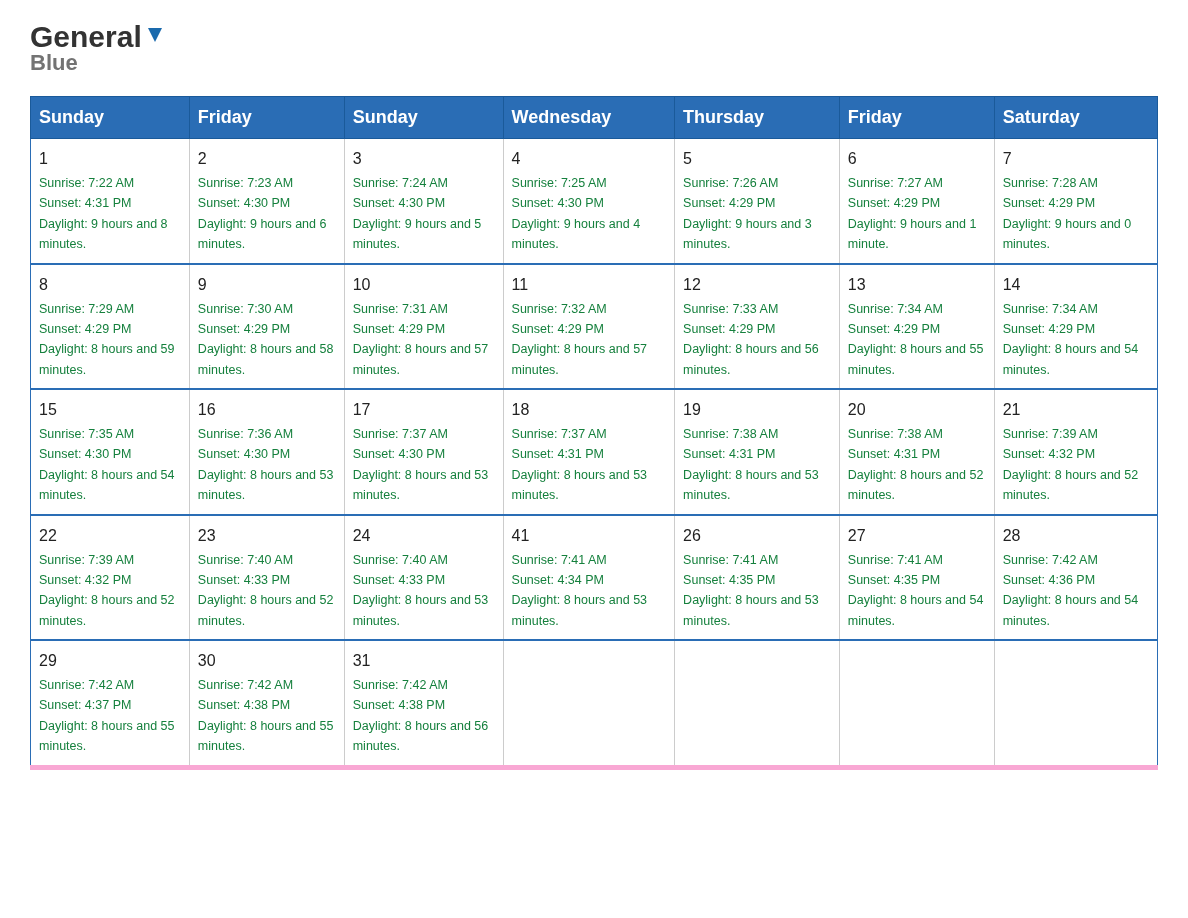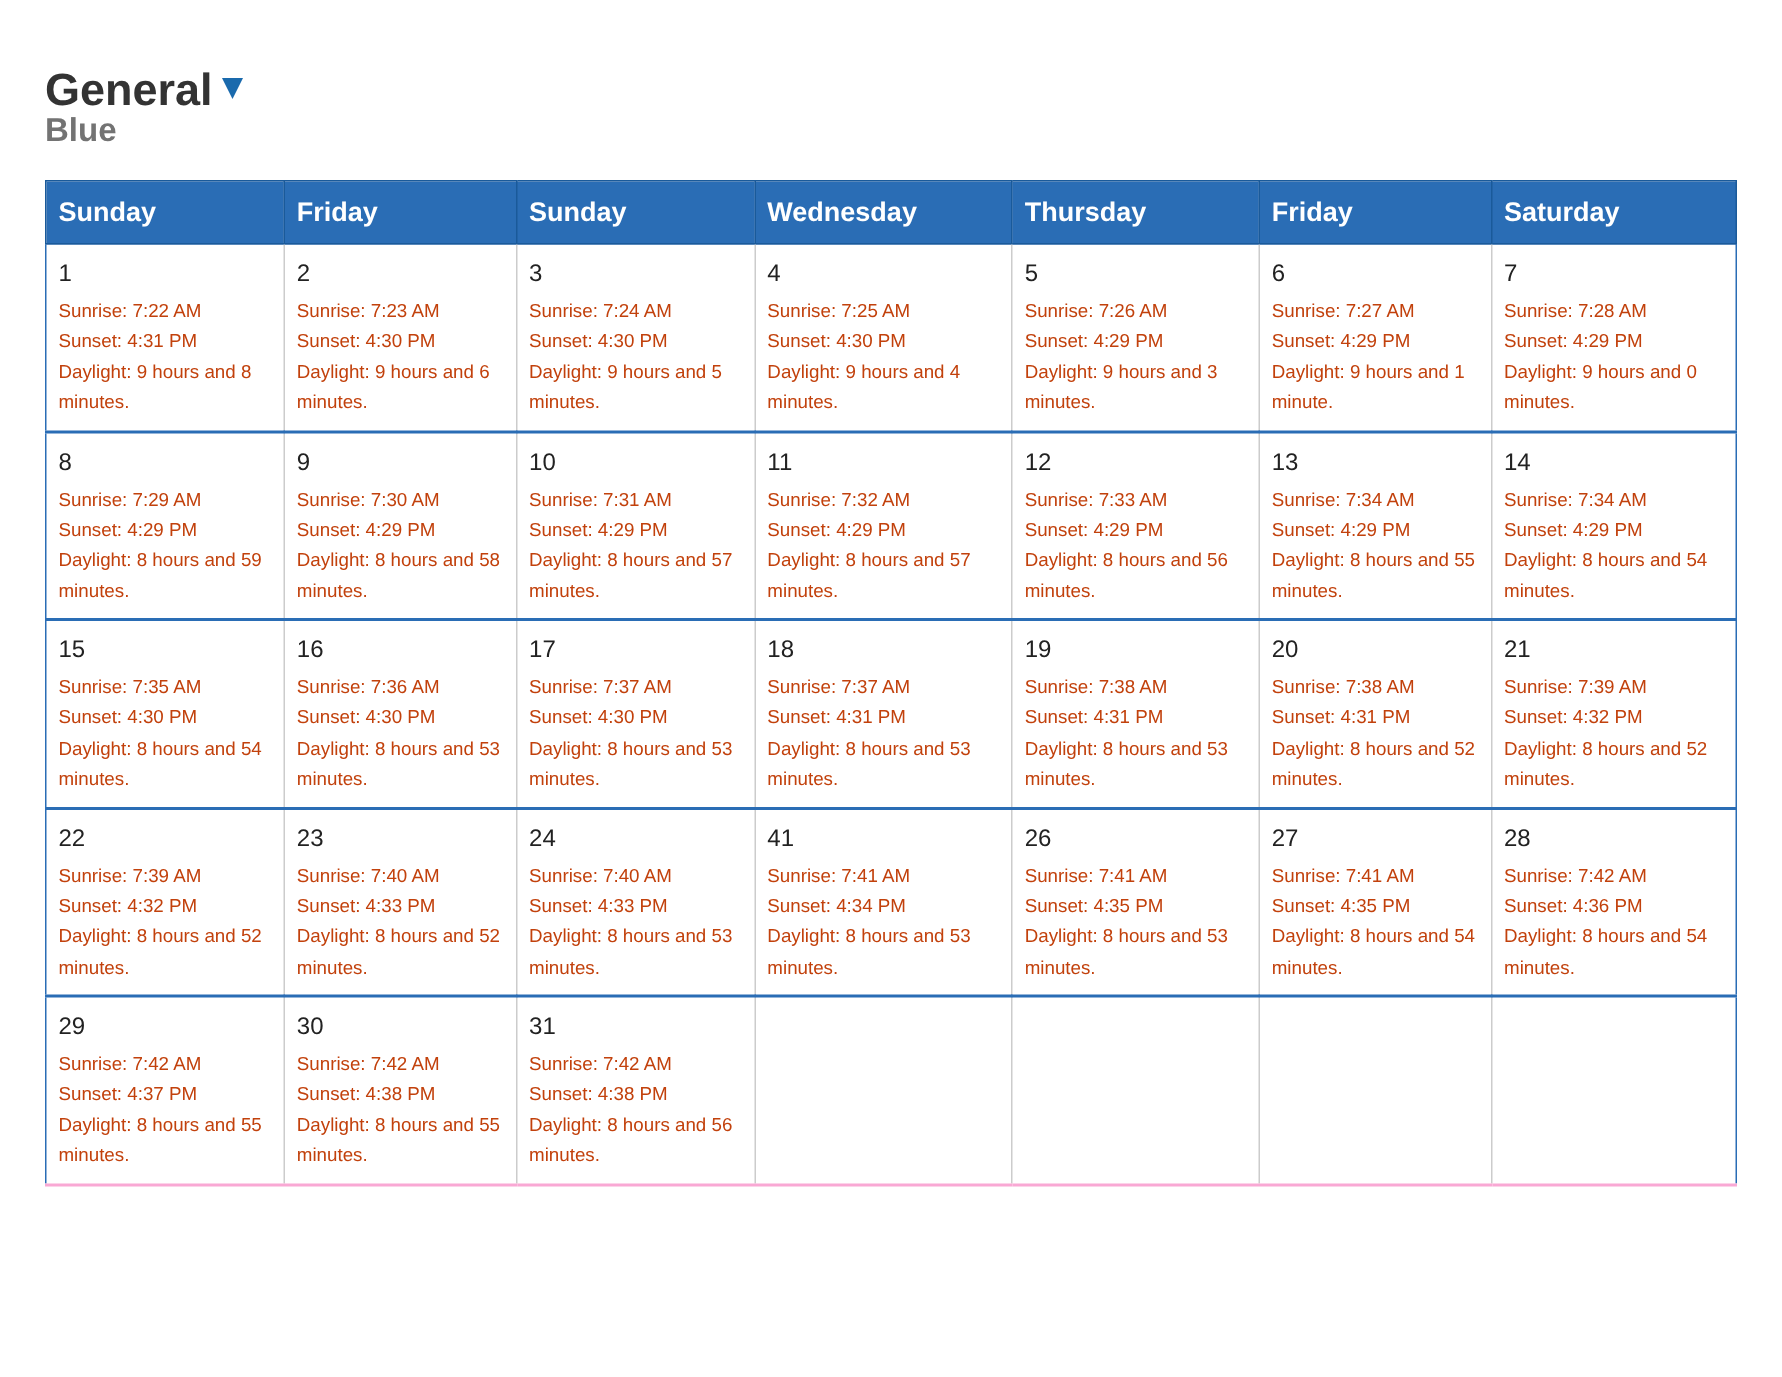--- a/index.html
+++ b/index.html
@@ -8,21 +8,20 @@
       background: #fff;
       width: 1188px;
       min-height: 918px;
       padding: 20px 30px;
     }
     .header {
       display: flex;
       justify-content: space-between;
       align-items: flex-start;
       margin-bottom: 20px;
-      margin-top: 24px;
     }
     .logo {
       display: flex;
       flex-direction: column;
       align-items: flex-start;
     }
     .logo-sub {
       color: #737373;
       font-size: 22px;
       font-weight: bold;
@@ -76,25 +75,25 @@
       border-right: 1px solid #2a6db5;
     }
     .day-num {
       font-size: 16px;
       font-weight: normal;
       display: block;
       margin-bottom: 2px;
     }
     .cell-info {
       font-size: 12.5px;
-      color: #c2410c;
+      color: #15803d;
       line-height: 1.55;
     }
     tbody tr:last-child td {
-      border-bottom: 2px solid #f9a8d4;
+      border-bottom: 5px solid #f9a8d4;
     }
   </style>
 </head>
 <body>
 
 <div class="header">
   <div class="logo">
     <div style="display:flex;align-items:center;">
       <span style="font-size:30px;font-weight:900;color:#333;">General</span>
       <svg width="22" height="22" viewBox="0 0 22 22" style="margin-left:2px;margin-top:-4px;">

